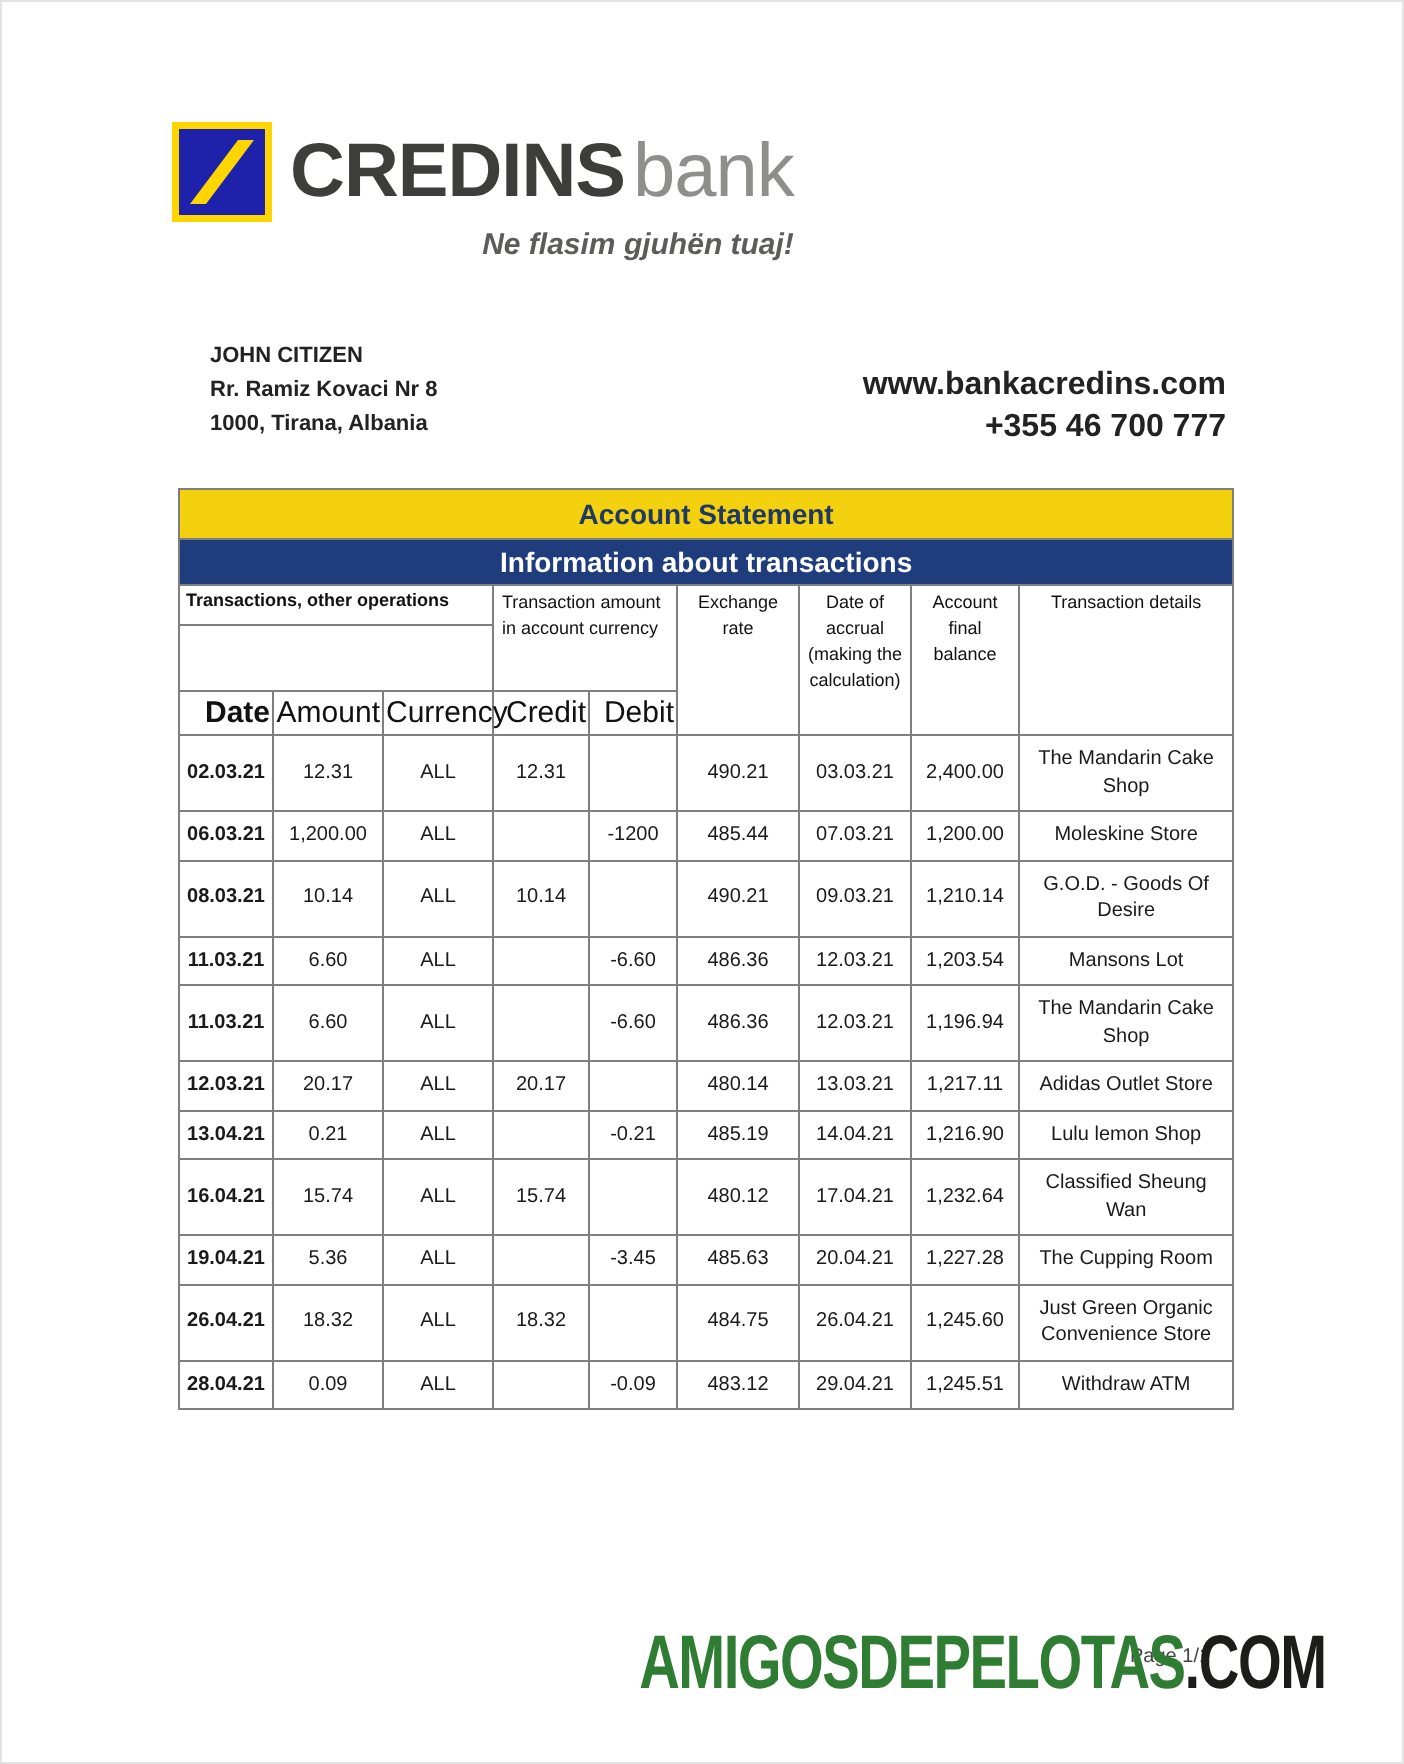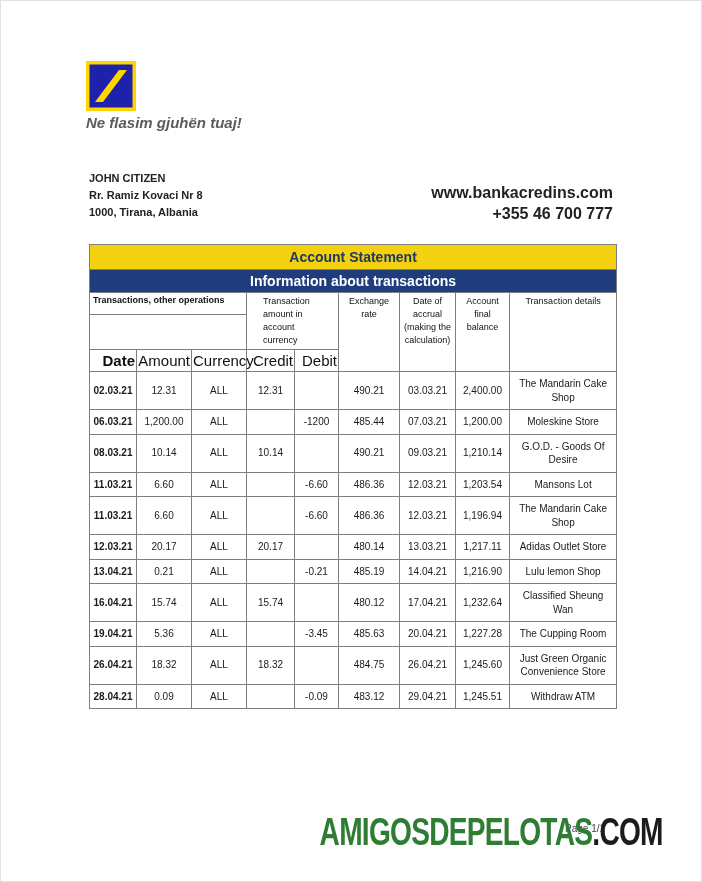--- a/index.html
+++ b/index.html
@@ -13,39 +13,39 @@
   
   .logo { position:absolute; top:60px; left:85px; }
   .logo-row { display:flex; align-items:center; gap:9px; }
   .logo-icon { width:50px; height:50px; display:inline-block; }
   .wordmark { font-size:38px; letter-spacing:-0.5px; line-height:1; white-space:nowrap; }
   .wm-bold { font-weight:bold; color:#3d3d3c; }
   .wm-light { font-weight:normal; color:#8e8e8c; margin-left:4px; }
   .tagline { text-align:right; font-style:italic; font-weight:bold; color:#5c5c5b; font-size:15px; margin-top:3px; }
 
   
-  .customer { position:absolute; top:169px; left:88px; font-size:11px; font-weight:bold; color:#222; line-height:17px; }
+  .customer { position:absolute; top:169px; left:104px; font-size:11px; font-weight:bold; color:#222; line-height:17px; }
   .contact  { position:absolute; top:181px; right:88px; text-align:right; font-size:16px; font-weight:bold; color:#222; line-height:21px; }
 
   
   table.stmt {
     position:absolute; top:243px; left:88px; width:527px;
     border-collapse:collapse; table-layout:fixed;
   }
   table.stmt th, table.stmt td { border:1px solid #7f7f7f; }
   tr.band-yellow th {
     background:#F3D10E; color:#1F3864; font-size:14px; font-weight:bold;
     text-align:center; padding:4px 16px;
   }
   tr.band-blue th {
     background:#1F3D7C; color:#ffffff; font-size:14px; font-weight:bold;
     text-align:center; padding:3px 2px;
   }
   .h-ops   { text-align:left; vertical-align:top; font-weight:bold; font-size:9px; padding:2px 3px; height:20px; color:#111; }
-  .h-amtgrp{ text-align:left; vertical-align:top; font-weight:normal; font-size:9px; padding:2px 16px; line-height:1.45; color:#111; }
+  .h-amtgrp{ text-align:left; vertical-align:top; font-weight:normal; font-size:9px; padding:2px 4px; line-height:1.45; color:#111; }
   .h-col   { text-align:center; vertical-align:top; font-weight:normal; font-size:9px; padding:2px 2px; line-height:1.45; color:#111; }
   .h-spacer{ height:33px; }
   .h-sub   { text-align:right; font-weight:normal; font-size:15px; padding:2px 1px; color:#111;margin-top:23px; }
   .h-date  { font-weight:bold; }
   table.stmt tbody td {
     font-size:10px; color:#1a1a1a; text-align:center; vertical-align:middle;
     padding:5px 3px; line-height:1.35;
   }
   td.c-date { font-weight:bold; }
 
@@ -65,20 +65,23 @@
 <div class="page">
 
   <div class="logo">
     <div class="logo-row">
       <span class="logo-icon">
         <svg width="50" height="50" viewBox="0 0 50 50" aria-hidden="true">
           <rect width="50" height="50" fill="#FFD500"></rect>
           <rect x="3.5" y="3.5" width="43" height="43" fill="#1E22AA"></rect>
           <polygon points="9,41 33,9 41,9 17,41" fill="#FFD500"></polygon>
         </svg>
+      </span>
+      <span class="wordmark">
+        <span class="wm-bold">CREDINS</span><span class="wm-light">bank</span>
       </span>
     </div>
     <div class="tagline">Ne flasim gjuhën tuaj!</div>
   </div>
 
   <div class="customer">
     <div>JOHN CITIZEN</div>
     <div>Rr. Ramiz Kovaci Nr 8</div>
     <div>1000, Tirana, Albania</div>
   </div>

